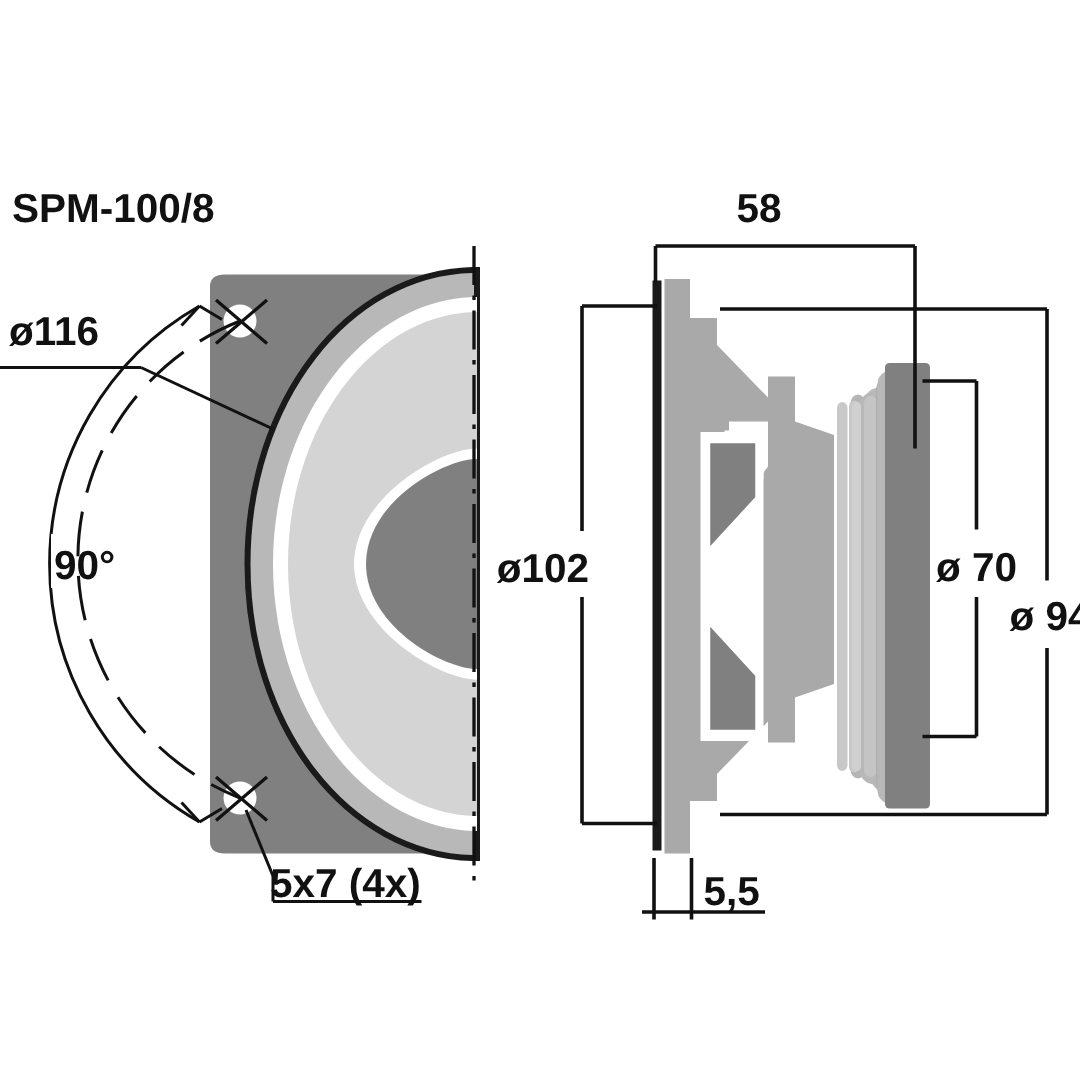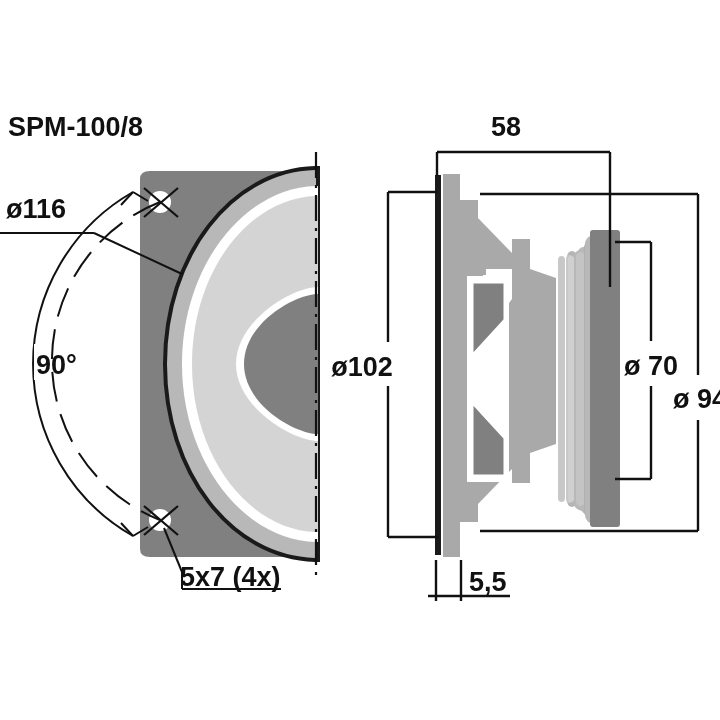--- a/index.html
+++ b/index.html
@@ -10,21 +10,21 @@
   body {
     width: 720px;
     height: 720px;
     font-family: "Liberation Sans", sans-serif;
     overflow: hidden;
     position: relative;
   }
   #drawing-root {
     position: absolute;
     left: 0;
-    top: 4px;
+    top: 16px;
     width: 720px;
     height: 574px;
     text-align: center;
   }
   svg.tech-drawing {
     display: block;
     width: 720px;
     height: 720px;
   }
   text.dim-label {

